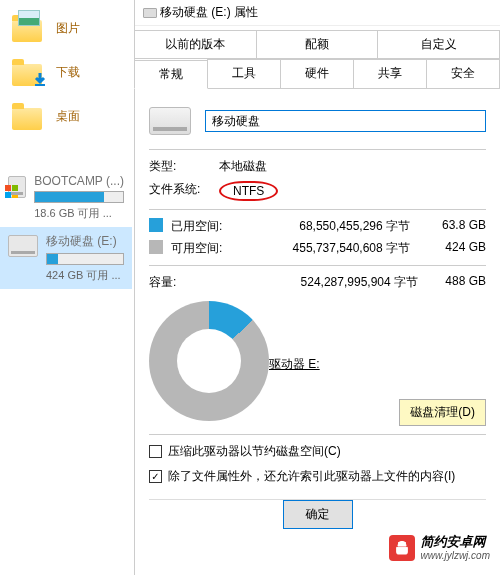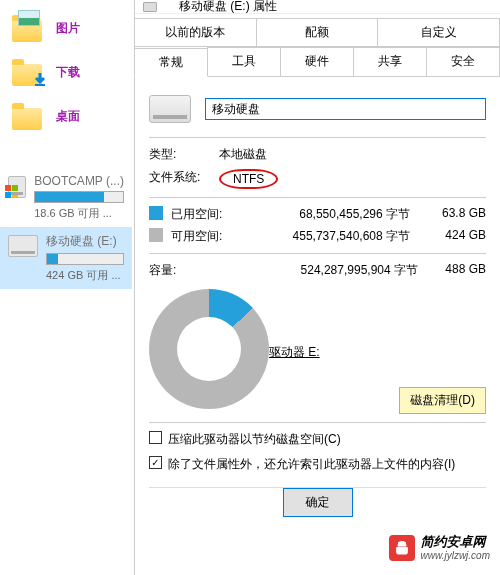--- a/index.html
+++ b/index.html
@@ -7,36 +7,36 @@
   .sidebar { position: absolute; left: 0; top: 0; width: 132px; height: 575px; background: #fff; }
   .quick { padding: 6px 0 0 12px; }
   .quick-item { display: flex; align-items: center; height: 44px; gap: 10px; }
   .quick-icon { width: 34px; height: 28px; position: relative; }
   .folder { width: 30px; height: 22px; background: linear-gradient(#ffe8a0,#ffcf4a); border-radius: 2px; position: absolute; bottom: 0; }
   .folder::before { content:""; position:absolute; top:-5px; left:0; width:12px; height:6px; background:#ffcf4a; border-radius:2px 2px 0 0; }
   .pic-thumb { position:absolute; top:-4px; left:6px; width:22px; height:16px; background:#d9eef7; border:1px solid #9cc; }
   .pic-thumb::after{content:"";position:absolute;bottom:0;left:0;right:0;height:7px;background:#4a7;}
   .dl-arrow { position:absolute; right:-2px; bottom:-2px; width:16px; height:16px; }
   .dl-arrow svg{width:16px;height:16px;}
-  .quick-label { color:#a21caf;font-weight:bold; }
+  .quick-label { color:#a16207; }
   .drives { margin-top: 30px; }
   .drive-item { padding: 6px 8px 6px 8px; }
   .drive-item.sel { background:#cce8ff; }
   .drive-row { display:flex; gap:8px; align-items:flex-start; }
   .drive-icon { width:30px; height:22px; background:#e8e8e8; border:1px solid #bbb; border-radius:2px; position:relative; margin-top:2px;}
   .drive-icon::after{content:"";position:absolute;bottom:2px;left:2px;right:2px;height:3px;background:#aaa;}
   .winlogo{position:absolute;left:-4px;bottom:-2px;width:14px;height:14px;}
   .drive-info { flex:1; }
   .drive-name { color:#737373; white-space:nowrap; overflow:hidden; }
   .drive-bar { height:12px; border:1px solid #aaa; background:#eee; margin:3px 0; position:relative; }
   .drive-bar-fill { height:100%; background:#26a0da; }
   .drive-free { color:#666; font-size:11px; white-space:nowrap; overflow:hidden;}
 
   .dialog { position:absolute; left:134px; top:0; right:0; bottom:0; background:#fff; border-left:1px solid #ccc; }
-  .titlebar { height:14px; display:flex; align-items:center; padding:0 8px; gap:22px; border-bottom:1px solid #eee;}
+  .titlebar { height:26px; display:flex; align-items:center; padding:0 8px; gap:3px; border-bottom:1px solid #eee;}
   .titlebar .di { width:14px; height:10px; background:#ddd; border:1px solid #aaa; border-radius:1px;}
   .tabs1 { display:flex; border-bottom:1px solid #ccc; margin-top:4px;}
   .tabs1 .tab, .tabs2 .tab { flex:1; text-align:center; padding:5px 0; border:1px solid #ccc; border-bottom:none; background:#fff; margin-left:-1px; cursor:pointer;}
   .tabs2 { display:flex; }
   .tabs2 .tab.active { background:#fff; border-bottom:1px solid #fff; position:relative; top:1px; font-weight:normal;}
   .tabs2 { border-bottom:1px solid #ccc; }
   .content { padding: 10px 14px; }
   .hdr-row { display:flex; align-items:center; gap:14px; margin:8px 0 14px;}
   .big-drive-icon { width:42px; height:28px; background:linear-gradient(#f4f4f4,#ddd); border:1px solid #bbb; border-radius:3px; position:relative;}
   .big-drive-icon::after{content:"";position:absolute;bottom:3px;left:3px;right:3px;height:4px;background:#aaa;}
@@ -55,21 +55,21 @@
   .usage-gb{width:58px;text-align:right;}
   .cap-row{display:flex;margin:6px 0;}
   .cap-row .k{width:82px;}
   .donut-wrap{display:flex;flex-direction:row;align-items:center;margin:10px 0 4px;text-decoration:underline;}
   .donut{width:120px;height:120px;border-radius:50%;background:conic-gradient(#26a0da 0 47deg,#b7b7b7 47deg 360deg);position:relative;}
   .donut::after{content:"";position:absolute;inset:28px;background:#fff;border-radius:50%;}
   .drive-label{margin-top:6px;}
   .cleanup-row{display:flex;justify-content:flex-end;margin-top:-26px;margin-bottom:6px;}
   .btn{border:1px solid #adadad;background:#fef9c3;padding:4px 10px;cursor:pointer;}
   .btn.primary{border:1.5px solid #0078d7;background:#e1e1e1;padding:5px 22px;}
-  .chk-row{display:flex;align-items:flex-start;gap:6px;margin:8px 0;}
+  .chk-row{display:flex;align-items:center;gap:6px;margin:8px 0;}
   .chk{width:13px;height:13px;border:1px solid #333;display:inline-flex;align-items:center;justify-content:center;font-size:10px;}
   .btn-row{display:flex;gap:10px;justify-content:center;margin-top:14px;border-top:1px solid #ddd;}
   .watermark{position:absolute;right:6px;bottom:12px;display:flex;align-items:center;gap:6px;background:#fff;padding:2px 4px;}
   .wm-icon{width:26px;height:26px;background:#e53935;border-radius:4px;display:flex;align-items:center;justify-content:center;}
   .wm-icon svg{width:16px;height:16px;fill:#fff;}
   .wm-text{display:flex;flex-direction:column;line-height:1.1;font-style:italic;}
   .wm-text .t1{font-weight:bold;font-size:13px;}
   .wm-text .t2{font-size:10px;color:#555;}
 </style>
 </head>

